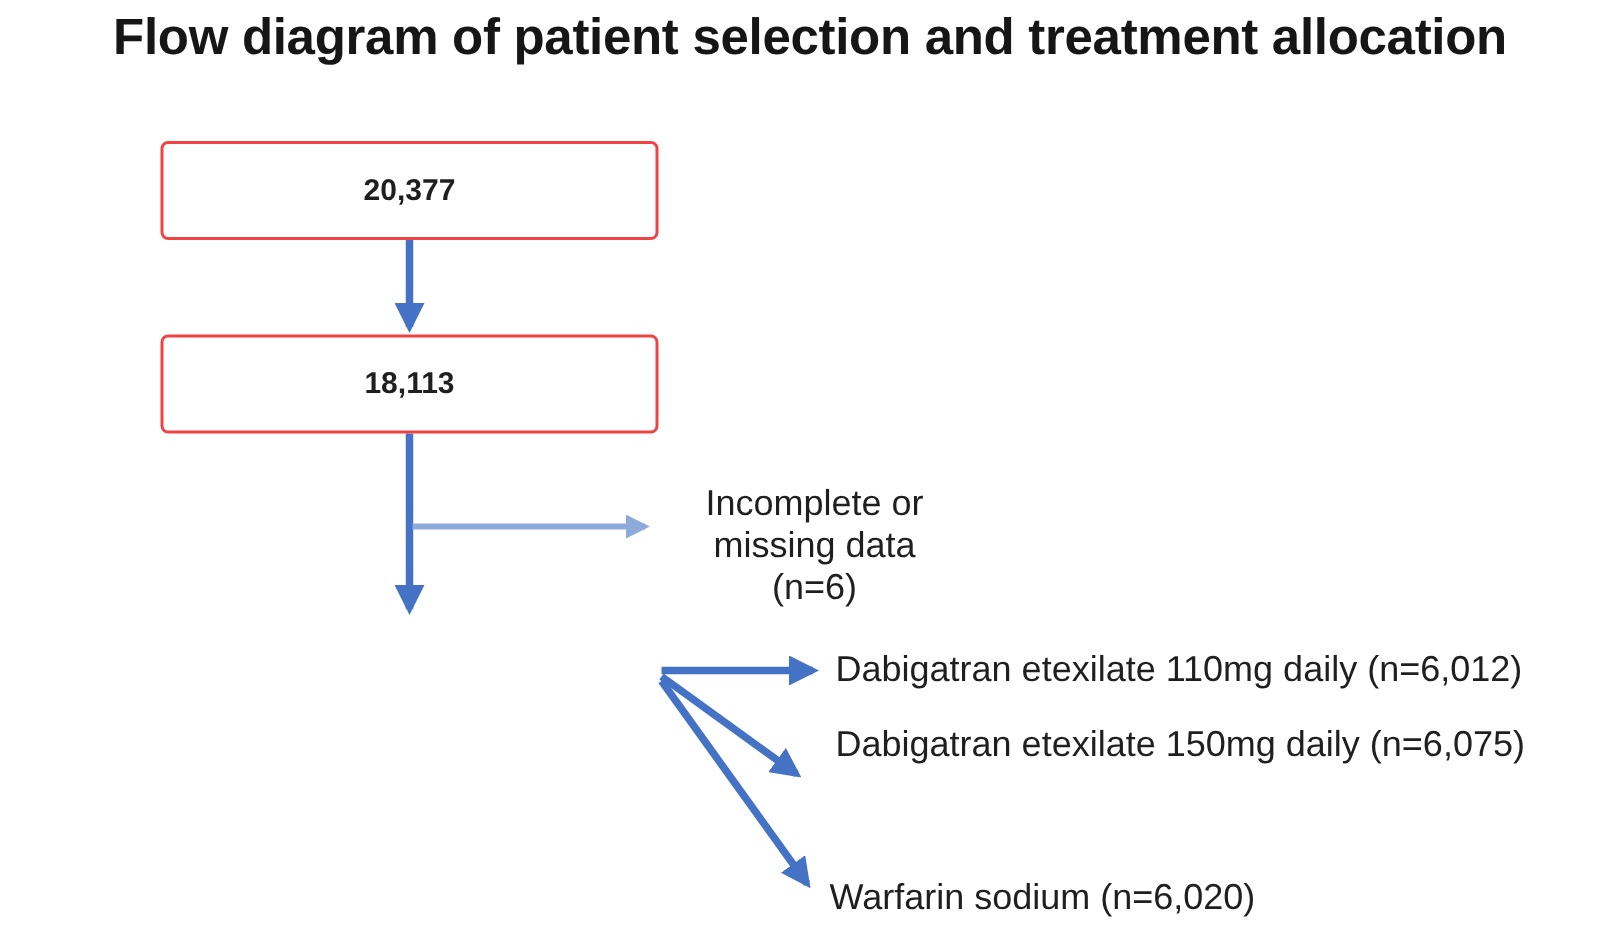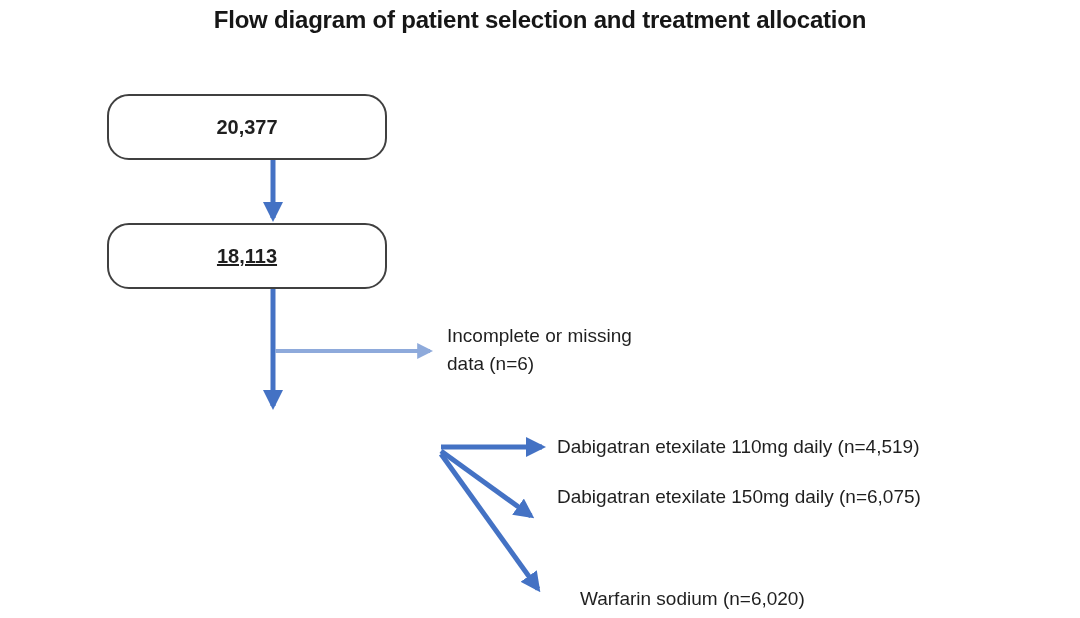--- a/index.html
+++ b/index.html
@@ -16,67 +16,68 @@
     overflow: hidden;
     color: #1f1f1f;
   }
   .title {
     position: absolute;
     top: 6px;
     left: 0;
     width: 100%;
     margin: 0;
     text-align: center;
-    font-size: 24px;
+    font-size: 34px;
     font-weight: 700;
     color: #161616;
     letter-spacing: -0.2px;
   }
   .connectors {
     position: absolute;
     top: 0;
     left: 0;
     width: 1080px;
     height: 618px;
   }
   .node {
     position: absolute;
     left: 107px;
-    width: 280px;
+    width: 332px;
     height: 66px;
     box-sizing: border-box;
     background: #ffffff;
-    border: 2px solid #404040;
-    border-radius: 22px;
+    border: 2px solid #ef4444;
+    border-radius: 5px;
     display: flex;
     align-items: center;
     justify-content: center;
     gap: 6px;
     font-size: 20px;
     white-space: nowrap;
   }
   .node .num { font-weight: 700; }
   .node-screened   { top: 94px; }
-  .node-randomized { top: 223px; text-decoration: underline; }
+  .node-randomized { top: 223px; }
   .node-analysed   { top: 412px; }
   .side-label {
     position: absolute;
-    font-size: 19px;
+    font-size: 24px;
     line-height: 28px;
     color: #1f1f1f;
+    text-align: center;
   }
   .exclusion-label {
     left: 447px;
     top: 322px;
     width: 192px;
   }
   .alloc-label { white-space: nowrap; }
   .alloc-1 { left: 557px; top: 433px; }
   .alloc-2 { left: 557px; top: 483px; }
-  .alloc-3 { left: 580px; top: 585px; }
+  .alloc-3 { left: 553px; top: 585px; }
 </style>
 </head>
 <body>
 
 <div class="canvas">
 
   <h1 class="title">Flow diagram of patient selection and treatment allocation</h1>
 
   <svg class="connectors" width="1080" height="618" viewBox="0 0 1080 618" xmlns="http://www.w3.org/2000/svg" aria-hidden="true">
     <defs>
@@ -105,19 +106,19 @@
     <span class="num">20,377</span>
   </div>
 
   <div class="node node-randomized">
     <span class="num">18,113</span>
   </div>
 
 
   <div class="side-label exclusion-label">Incomplete or missing data (n=6)</div>
 
-  <div class="side-label alloc-label alloc-1">Dabigatran etexilate 110mg daily (n=4,519)</div>
+  <div class="side-label alloc-label alloc-1">Dabigatran etexilate 110mg daily (n=6,012)</div>
 
   <div class="side-label alloc-label alloc-2">Dabigatran etexilate 150mg daily (n=6,075)</div>
 
   <div class="side-label alloc-label alloc-3">Warfarin sodium (n=6,020)</div>
 
 </div>
 
 </body></html>

